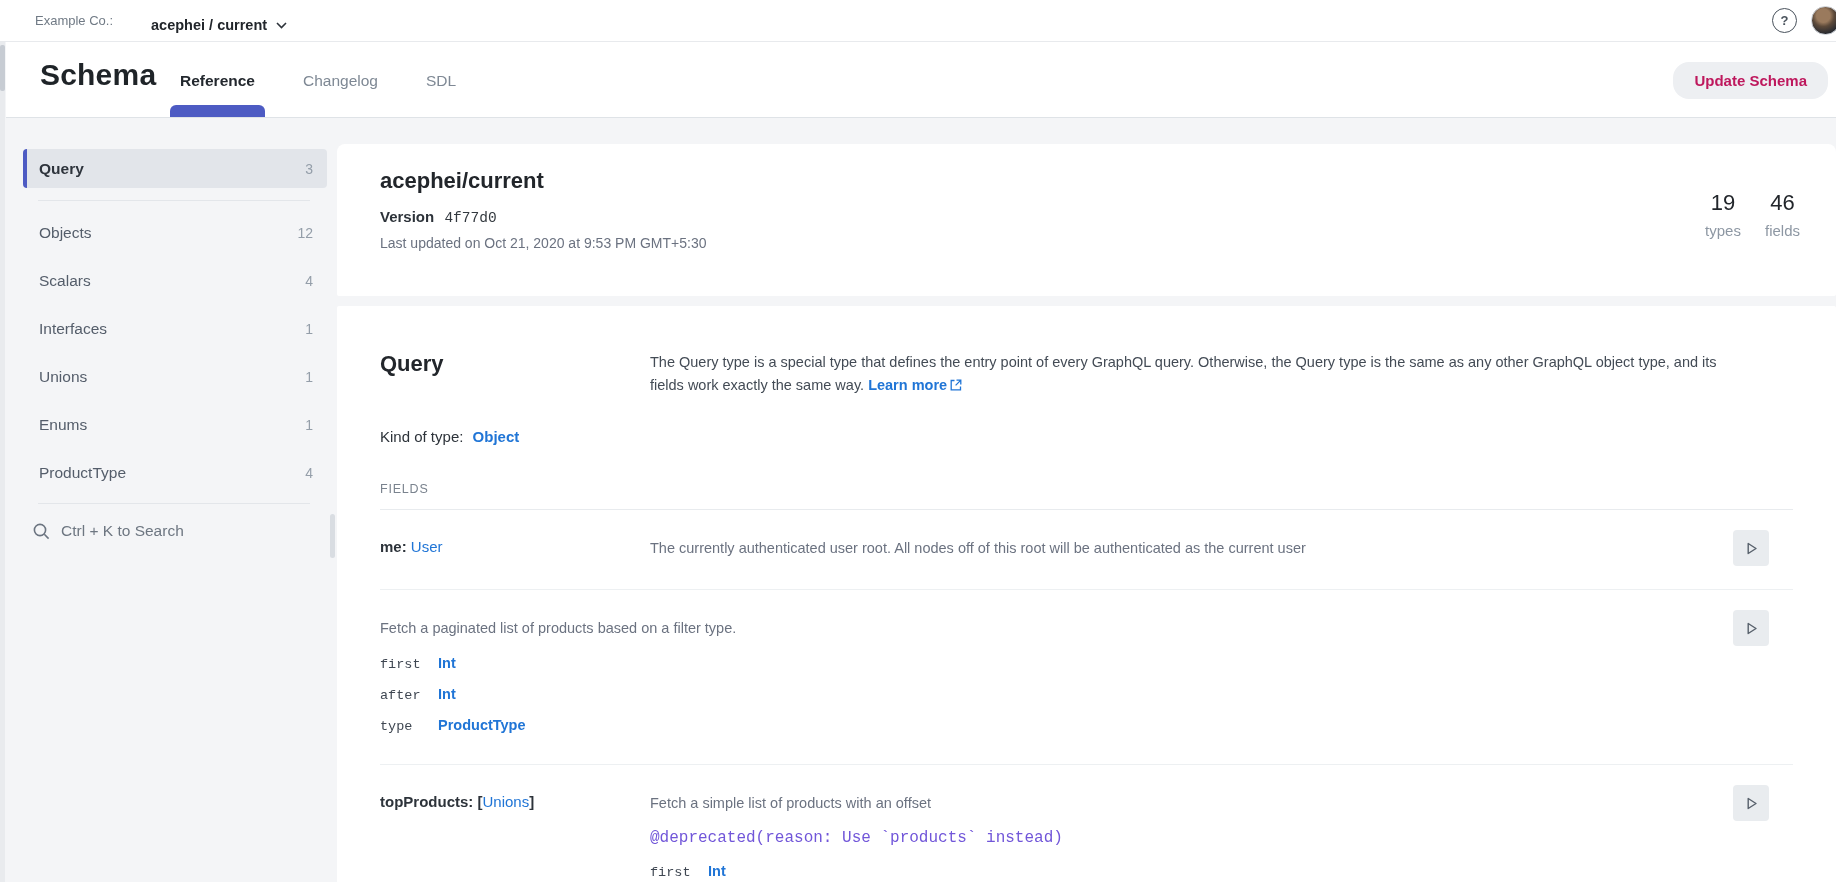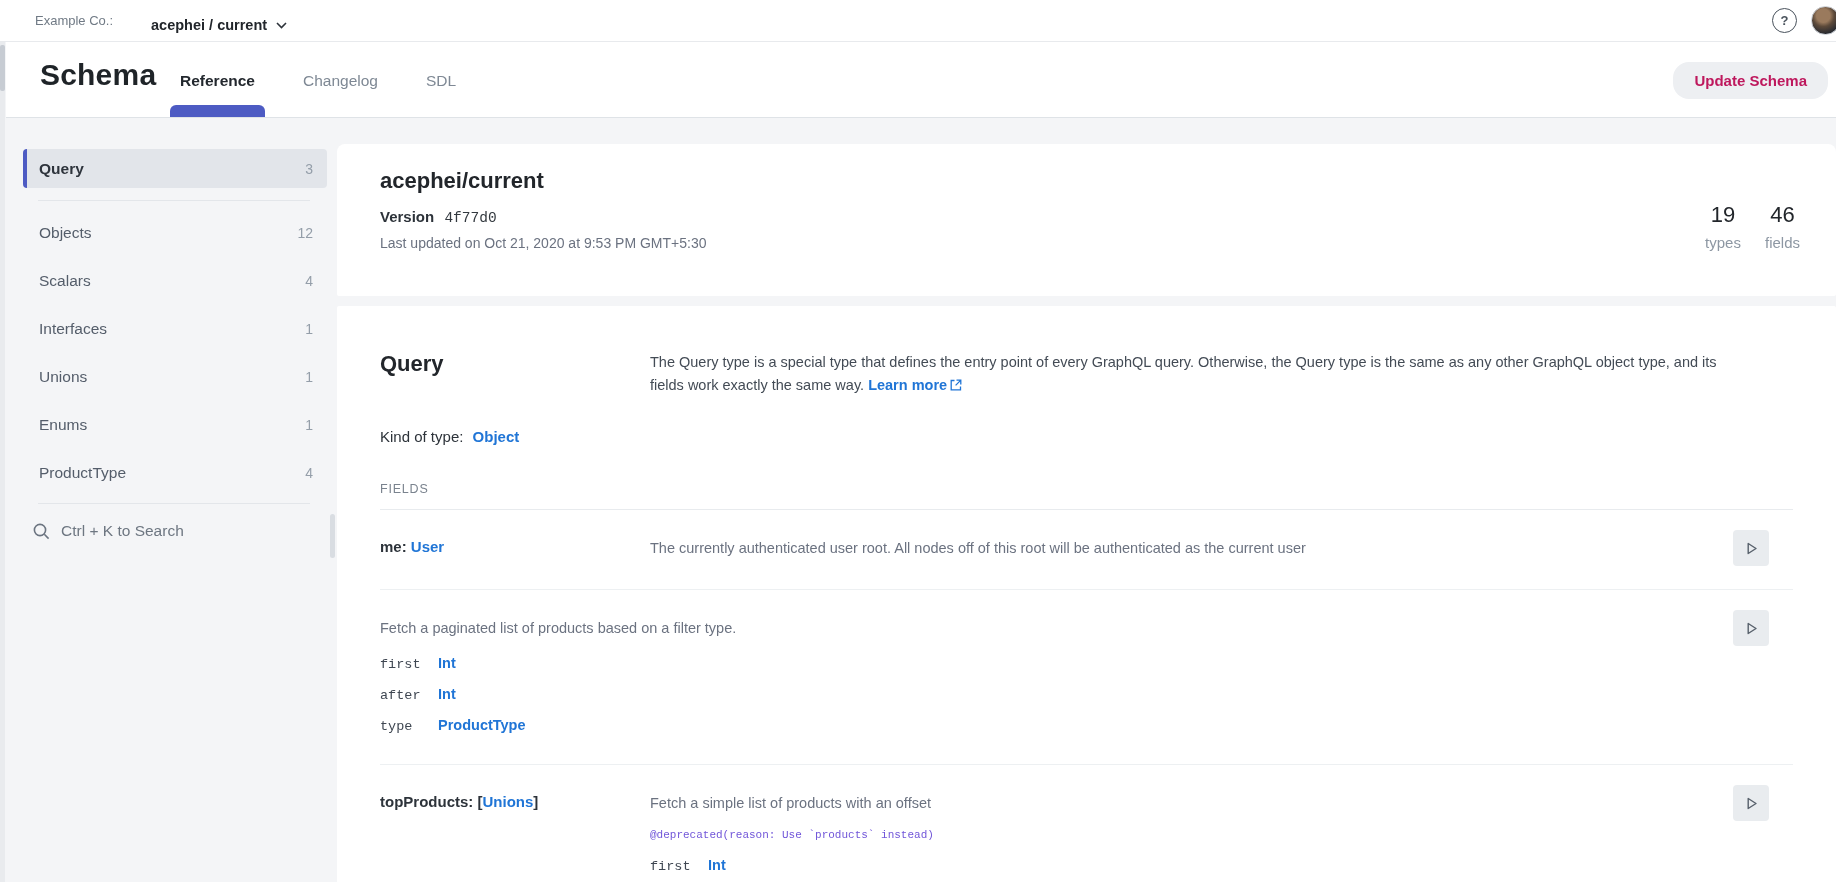--- a/index.html
+++ b/index.html
@@ -57,45 +57,45 @@
   
   .card { position:absolute; left:331px; width:1499px; background:#fff; }
   .card-overview { top:26px; height:152px; border-radius:8px 8px 2px 2px; }
   .card-type { top:188px; bottom:-24px; border-radius:2px; }
 
   .graph-title { margin:24px 0 0 43px; font-size:22px; font-weight:bold; color:#22262b; }
   .version-line { margin:14px 0 0 43px; font-size:15px; color:#2d333a; }
   .version-label { font-weight:bold; }
   .version-value { font-family:"Liberation Mono","DejaVu Sans Mono",monospace; font-size:14.5px; margin-left:6px; color:#33393f; }
   .updated-line { margin:9px 0 0 43px; font-size:14px; color:#6b7280; }
-  .stats { position:absolute; top:58px; right:36px; display:flex; gap:24px; }
+  .stats { position:absolute; top:46px; right:36px; display:flex; gap:24px; }
   .stat { text-align:center; }
   .stat-value { font-size:22px; color:#22262b; }
   .stat-label { font-size:15px; color:#8d97a3; margin-top:6px; }
 
   .type-header { display:flex; margin:45px 0 0 43px; }
   .name-col { width:270px; flex:0 0 270px; }
   .type-title { font-size:22px; color:#22262b; }
   .type-desc { flex:1; margin-right:82px; font-size:14.5px; line-height:23px; color:#434b55; max-width:1110px; }
   a.link { color:var(--blue); text-decoration:none; cursor:pointer; }
   .learn-more { font-weight:bold; white-space:nowrap; }
   .ext-icon { display:inline-block; vertical-align:-1px; margin-left:3px; }
   .kind-line { margin:31px 0 0 43px; font-size:15px; color:#2d333a; }
   .kind-value { font-weight:bold; margin-left:5px; }
   .fields-heading { margin:37px 43px 0 43px; padding-bottom:13px; border-bottom:1px solid #e8ebee;
                     font-size:12.5px; letter-spacing:.8px; color:#7a838e; }
 
   .field-row { position:relative; display:flex; margin:0 43px 0 43px; padding:28px 0 30px 0;
                border-bottom:1px solid #edf0f2; }
   .field-sig { font-size:15px; font-weight:bold; color:#2d333a; }
-  .field-sig .link { font-weight:bold;margin-top:44px; }
+  .field-sig .link { font-weight:normal;margin-top:44px; }
   .field-main { flex:1; margin-right:160px; }
   .field-desc { font-size:14.5px; color:#6b7280; line-height:21px; }
   .deprecated { margin-top:15px; font-family:"Liberation Mono","DejaVu Sans Mono",monospace;
-                font-size:11px; color:var(--purple); }
+                font-size:16px; color:var(--purple); }
   .args { margin-top:16px; }
   .arg-row { display:flex; align-items:baseline; margin-top:14px; }
   .arg-row:first-child { margin-top:0; }
   .arg-name { font-family:"Liberation Mono","DejaVu Sans Mono",monospace; font-size:13.5px; color:#3f4752;
               flex:0 0 58px; }
   .arg-type { font-size:14.5px; font-weight:bold; }
   .play-btn { position:absolute; right:24px; top:20px; width:36px; height:36px; background:#e9ecef;
               border:none; border-radius:4px; cursor:pointer; display:flex; align-items:center; justify-content:center; }
 
   :root { --indigo:#4d5bc3; --blue:#2075d6; --purple:#7156d9; }

